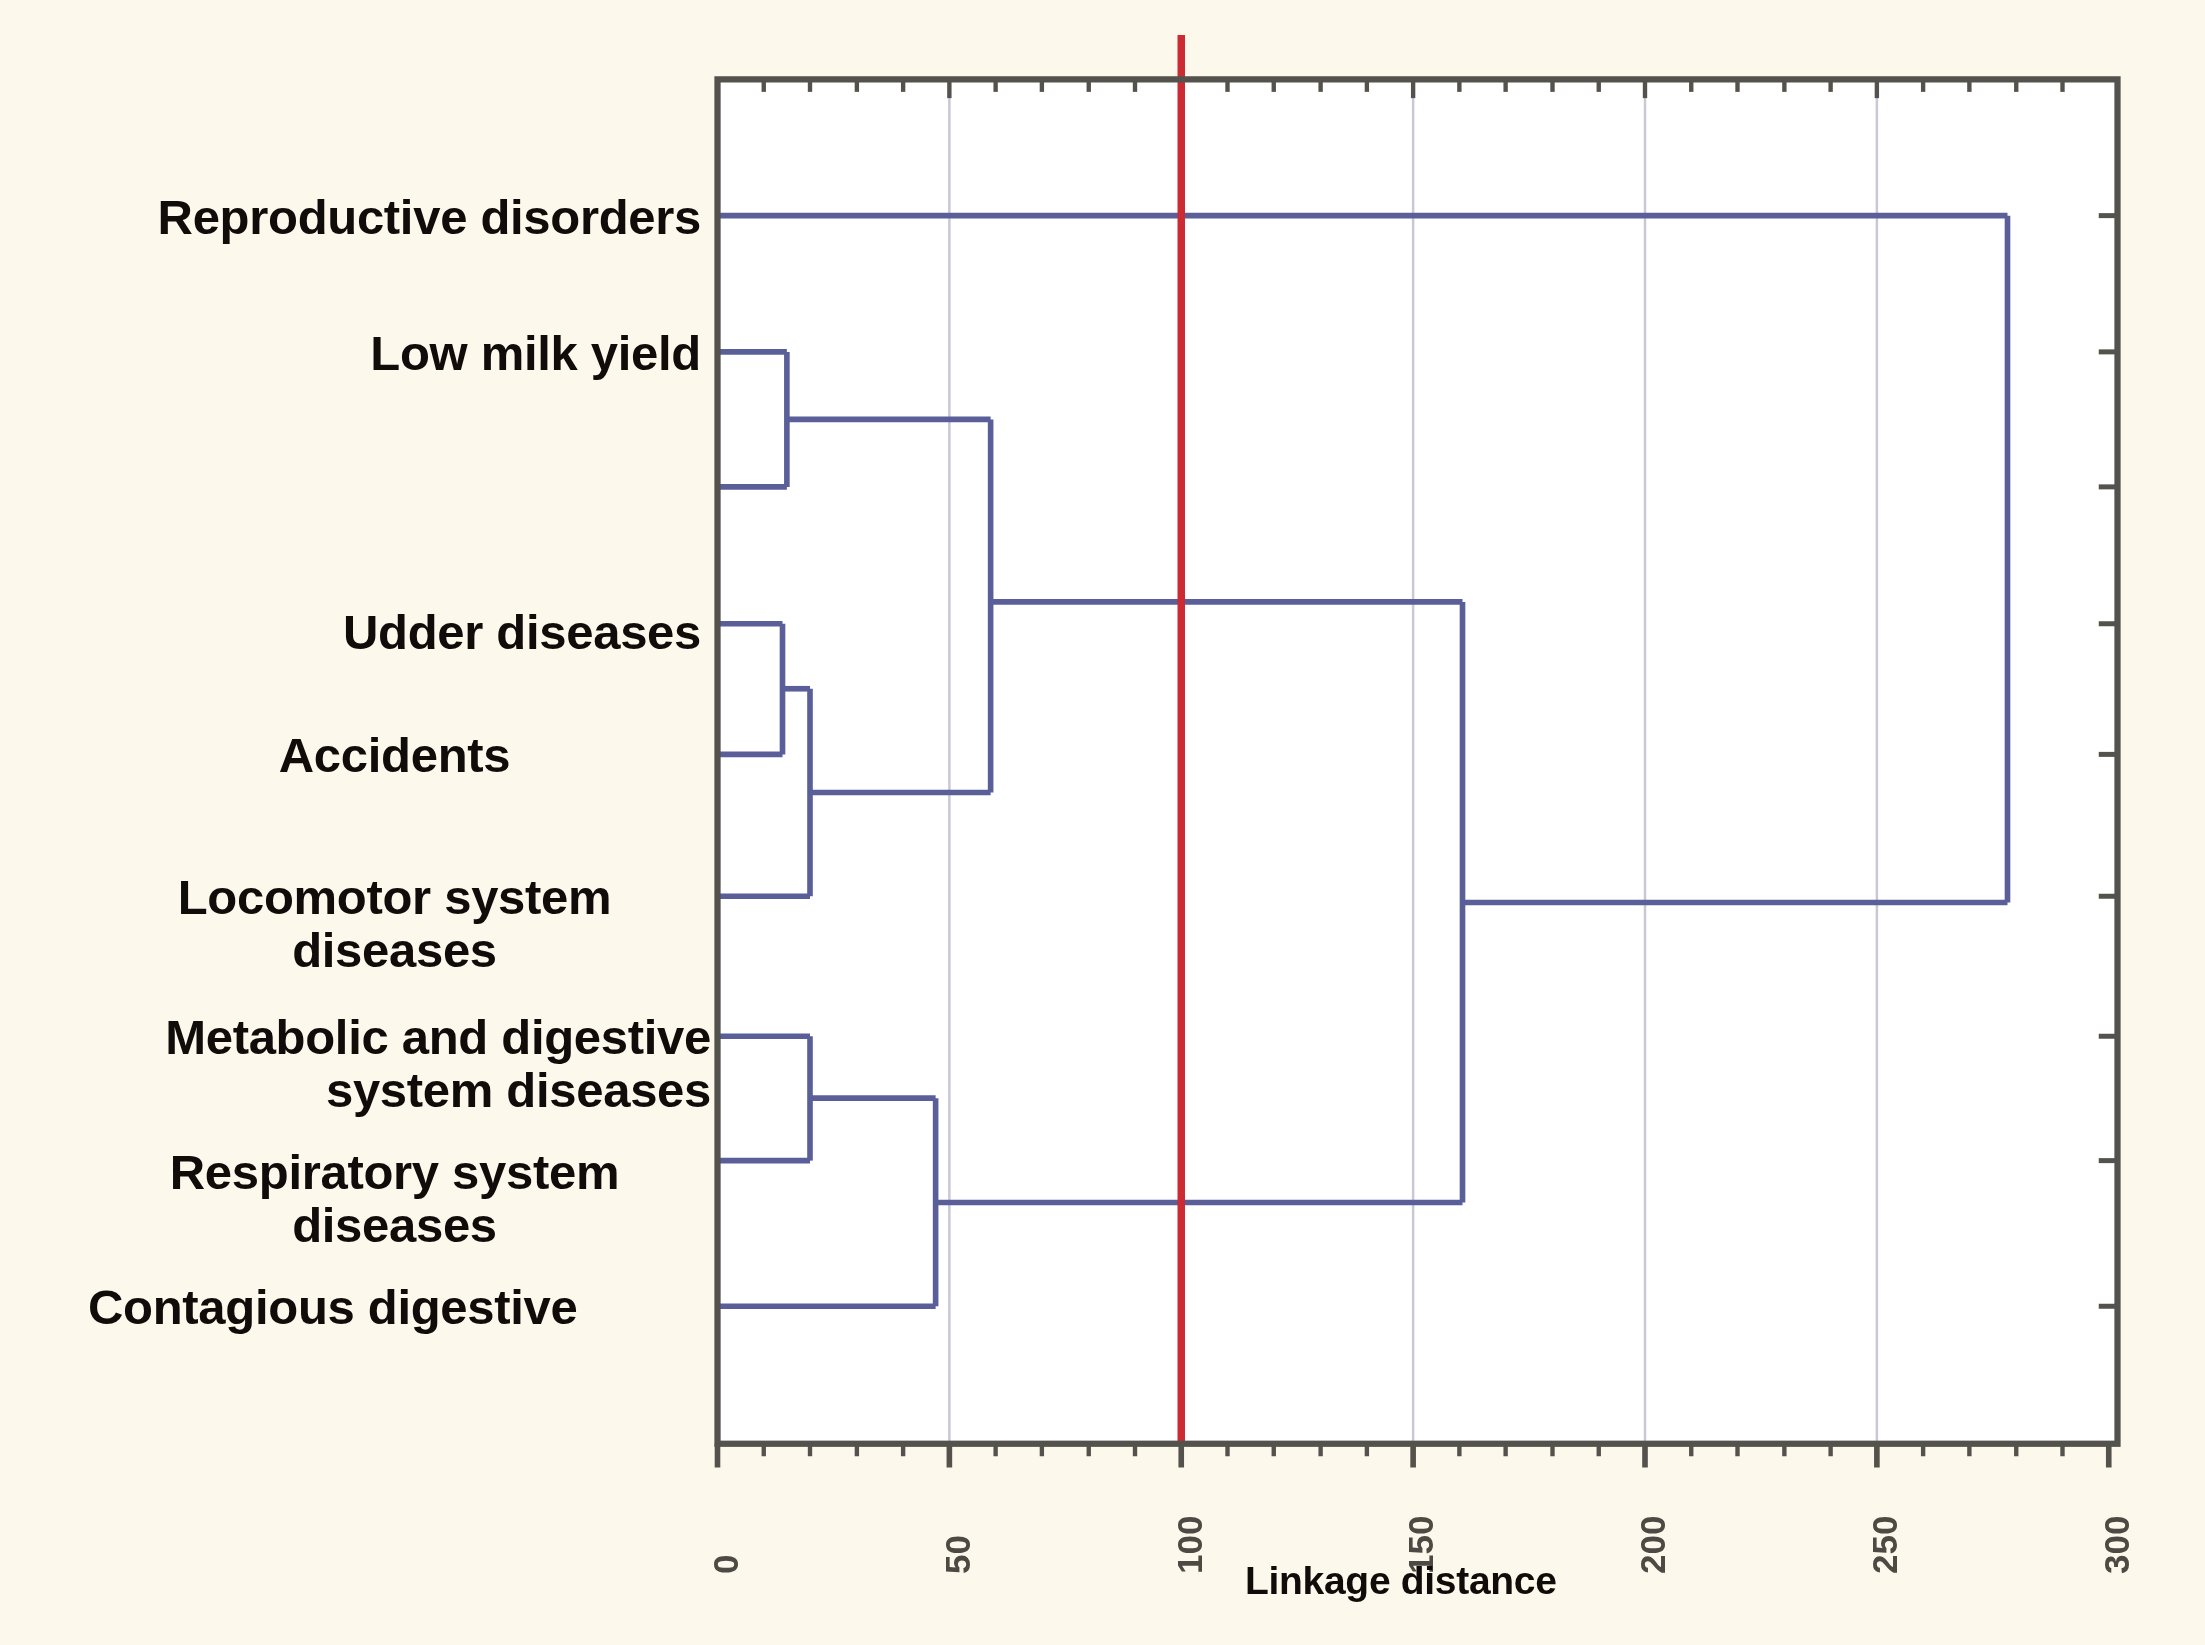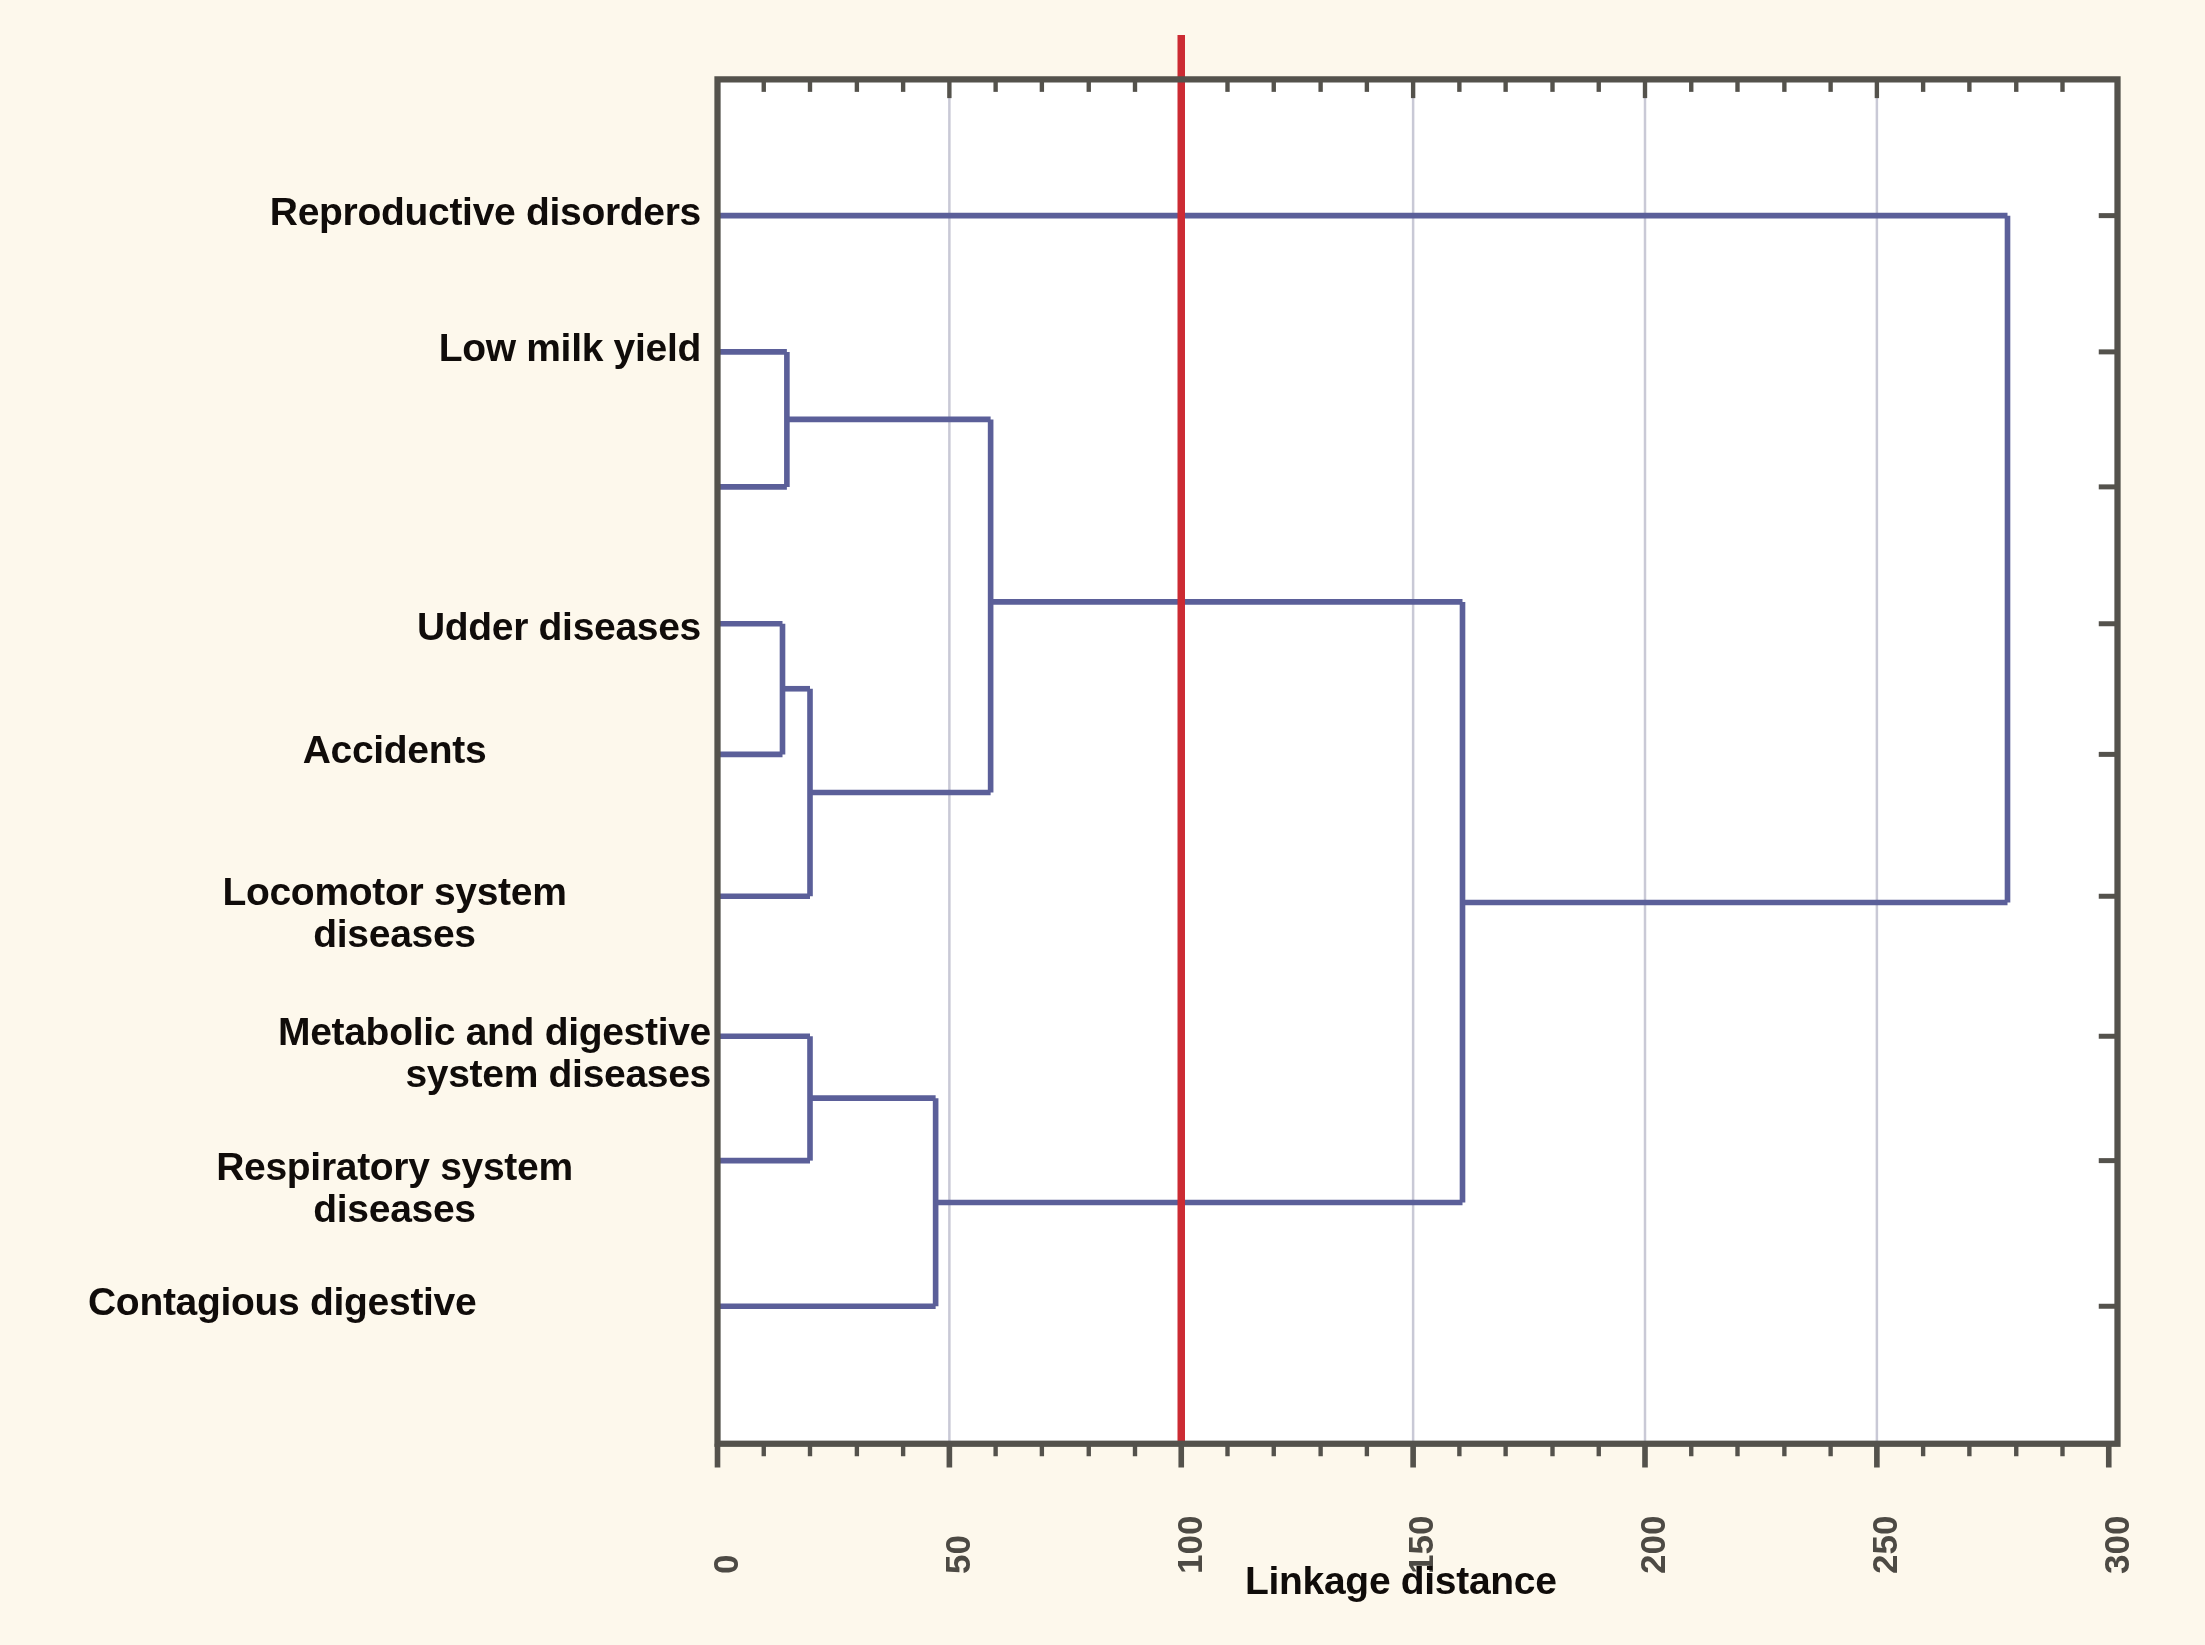--- a/index.html
+++ b/index.html
@@ -10,21 +10,21 @@
     overflow:hidden;
   }
   #fig{position:relative;width:2205px;height:1645px;}
   #plotsvg{position:absolute;left:0;top:0;width:2205px;height:1645px;}
 
   .leaf-label{
     position:absolute;
     text-align:right;
     color:#100c0a;
     font-weight:bold;
-    font-size:39px;
+    font-size:49px;
     line-height:1.08;
     letter-spacing:-0.3px;
     white-space:pre-line;
     font-family:"Liberation Sans", sans-serif;
   }
   .tick-label{
     position:absolute;
     color:#4d4a44;
     font-weight:bold;
     font-size:35px;

